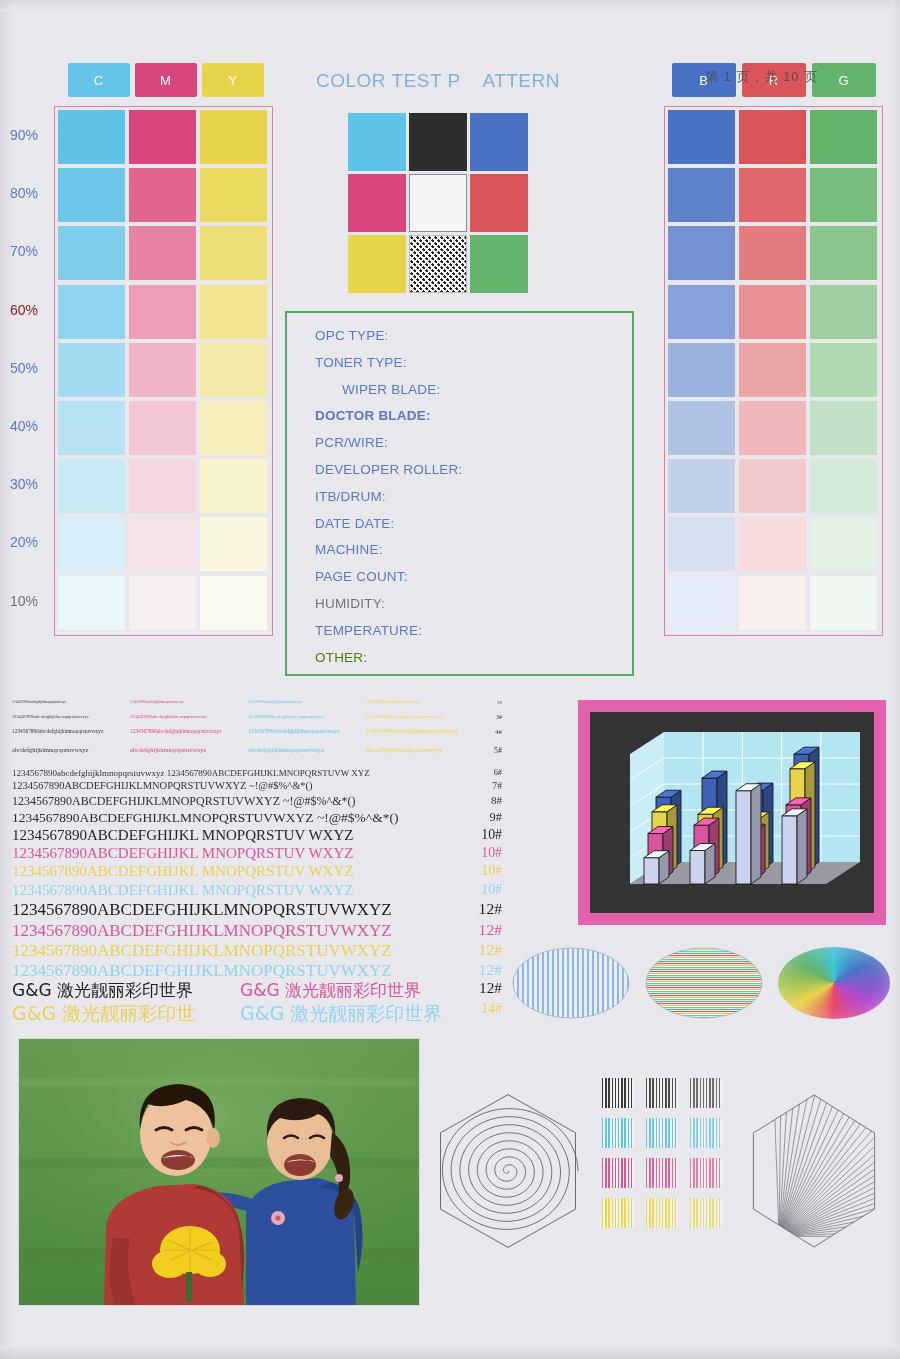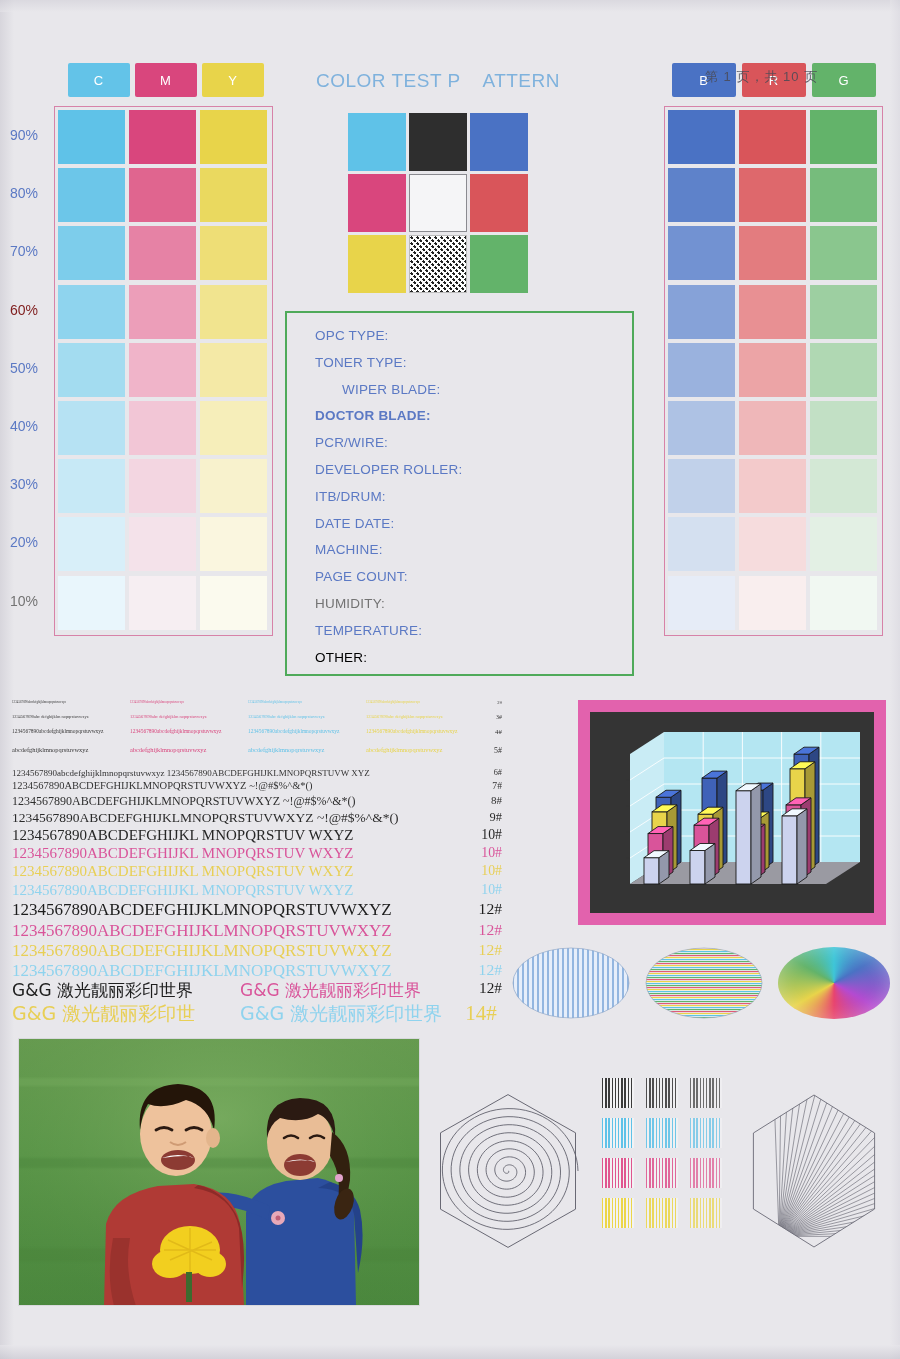--- a/index.html
+++ b/index.html
@@ -178,21 +178,21 @@
         <div class="infoline" style="left: 43px; top: 68.6px; color: rgb(91, 121, 196); margin-left: 12px;">WIPER BLADE:</div>
         <div class="infoline" style="left: 28px; top: 95.4px; color: rgb(91, 121, 196); font-weight: bold;">DOCTOR BLADE:</div>
         <div class="infoline" style="left: 28px; top: 122.2px; color: rgb(91, 121, 196);">PCR/WIRE:</div>
         <div class="infoline" style="left: 28px; top: 149px; color: rgb(91, 121, 196);">DEVELOPER ROLLER:</div>
         <div class="infoline" style="left: 28px; top: 175.8px; color: rgb(91, 121, 196);">ITB/DRUM:</div>
         <div class="infoline" style="left: 28px; top: 202.6px; color: rgb(91, 121, 196);">DATE DATE:</div>
         <div class="infoline" style="left: 28px; top: 229.4px; color: rgb(91, 121, 196);">MACHINE:</div>
         <div class="infoline" style="left: 28px; top: 256.2px; color: rgb(91, 121, 196);">PAGE COUNT:</div>
         <div class="infoline" style="left: 28px; top: 283px; color: #737373;">HUMIDITY:</div>
         <div class="infoline" style="left: 28px; top: 309.8px; color: rgb(91, 121, 196);">TEMPERATURE:</div>
-        <div class="infoline" style="left: 28px; top: 336.6px; color: #000000; text-align: right;">OTHER:</div>
+        <div class="infoline" style="left: 28px; top: 336.6px; color: #4d7c0f; text-align: right;">OTHER:</div>
       </div>
   </div>
 
   <div id="text-test" class="abs" style="left:12px;top:700px;width:490px;height:325px;">
       <div class="ttrow" style="left: 0px; top: 0px; font-size: 3.2px; color: rgb(58, 58, 58);">1234567890abcdefghijklmnopqrstuvwxyz</div>
       <div class="ttrow" style="left: 118px; top: 0px; font-size: 3.2px; color: rgb(217, 70, 125);">1234567890abcdefghijklmnopqrstuvwxyz</div>
       <div class="ttrow" style="left: 236px; top: 0px; font-size: 3.2px; color: rgb(95, 194, 232);">1234567890abcdefghijklmnopqrstuvwxyz</div>
       <div class="ttrow" style="left: 354px; top: 0px; font-size: 3.2px; color: rgb(232, 212, 74);">1234567890abcdefghijklmnopqrstuvwxyz</div>
       <div class="ttsize" style="left: 466px; top: 0px; width: 24px; font-size: 4.7px; color: rgb(51, 51, 51);">2#</div>
       <div class="ttrow" style="left: 0px; top: 14px; font-size: 4.4px; color: rgb(58, 58, 58);">1234567890abc defghijklm nopqrstuvwxyz</div>
@@ -232,21 +232,21 @@
       <div class="ttsize" style="left: 448px; top: 220.6px; width: 42px; font-size: 15.64px; color: rgb(217, 84, 154);">12#</div>
       <div class="ttrow" style="left: 0px; top: 241px; font-size: 17px; color: rgb(232, 207, 85);">1234567890ABCDEFGHIJKLMNOPQRSTUVWXYZ</div>
       <div class="ttsize" style="left: 448px; top: 241px; width: 42px; font-size: 15.64px; color: rgb(232, 207, 85);">12#</div>
       <div class="ttrow" style="left: 0px; top: 261.4px; font-size: 17px; color: rgb(143, 211, 238);">1234567890ABCDEFGHIJKLMNOPQRSTUVWXYZ</div>
       <div class="ttsize" style="left: 448px; top: 261.4px; width: 42px; font-size: 15.64px; color: rgb(143, 211, 238);">12#</div>
       <div class="ttrow" style="left: 0px; top: 279px; font-family: &quot;DejaVu Sans&quot;, sans-serif; font-size: 17px; color: rgb(29, 29, 29);">G&amp;G 激光靓丽彩印世界</div>
       <div class="ttrow" style="left: 228px; top: 279px; font-family: &quot;DejaVu Sans&quot;, sans-serif; font-size: 17px; color: rgb(217, 84, 154);">G&amp;G 激光靓丽彩印世界</div>
       <div class="ttsize" style="left: 448px; top: 279px; width: 42px; font-size: 15.3px; color: rgb(29, 29, 29);">12#</div>
       <div class="ttrow" style="left: 0px; top: 301px; font-family: &quot;DejaVu Sans&quot;, sans-serif; font-size: 19px; color: rgb(232, 207, 85);">G&amp;G 激光靓丽彩印世</div>
       <div class="ttrow" style="left: 228px; top: 301px; font-family: &quot;DejaVu Sans&quot;, sans-serif; font-size: 19px; color: rgb(143, 211, 238);">G&amp;G 激光靓丽彩印世界</div>
-      <div class="ttsize" style="left: 448px; top: 301px; width: 42px; font-size: 21px; color: rgb(232, 207, 85); text-align: center;">14#</div>
+      <div class="ttsize" style="left: 448px; top: 301px; width: 42px; font-size: 14px; color: rgb(232, 207, 85);">14#</div>
     </div>
 
   <div class="chartframe" style="left:578px;top:700px;width:308px;height:225px;">
     <div class="chartinner" style="left:12px;top:12px;width:284px;height:201px;">
       <svg id="chart-svg" width="284" height="201" viewBox="0 0 284 201">
           <polygon points="40,172 40,42 236,42 236,172" fill="none"></polygon>
           <polygon points="74,150 74,20 270,20 270,150" fill="#b4e6f2"></polygon>
           <polygon points="40,172 74,150 74,20 40,42" fill="#c9ecf5"></polygon>
           <polygon points="40,172 74,150 270,150 236,172" fill="#9a9aa2"></polygon>
           <line x1="74" y1="124" x2="270" y2="124" stroke="#ffffff" stroke-width="1" opacity="0.9"></line>

